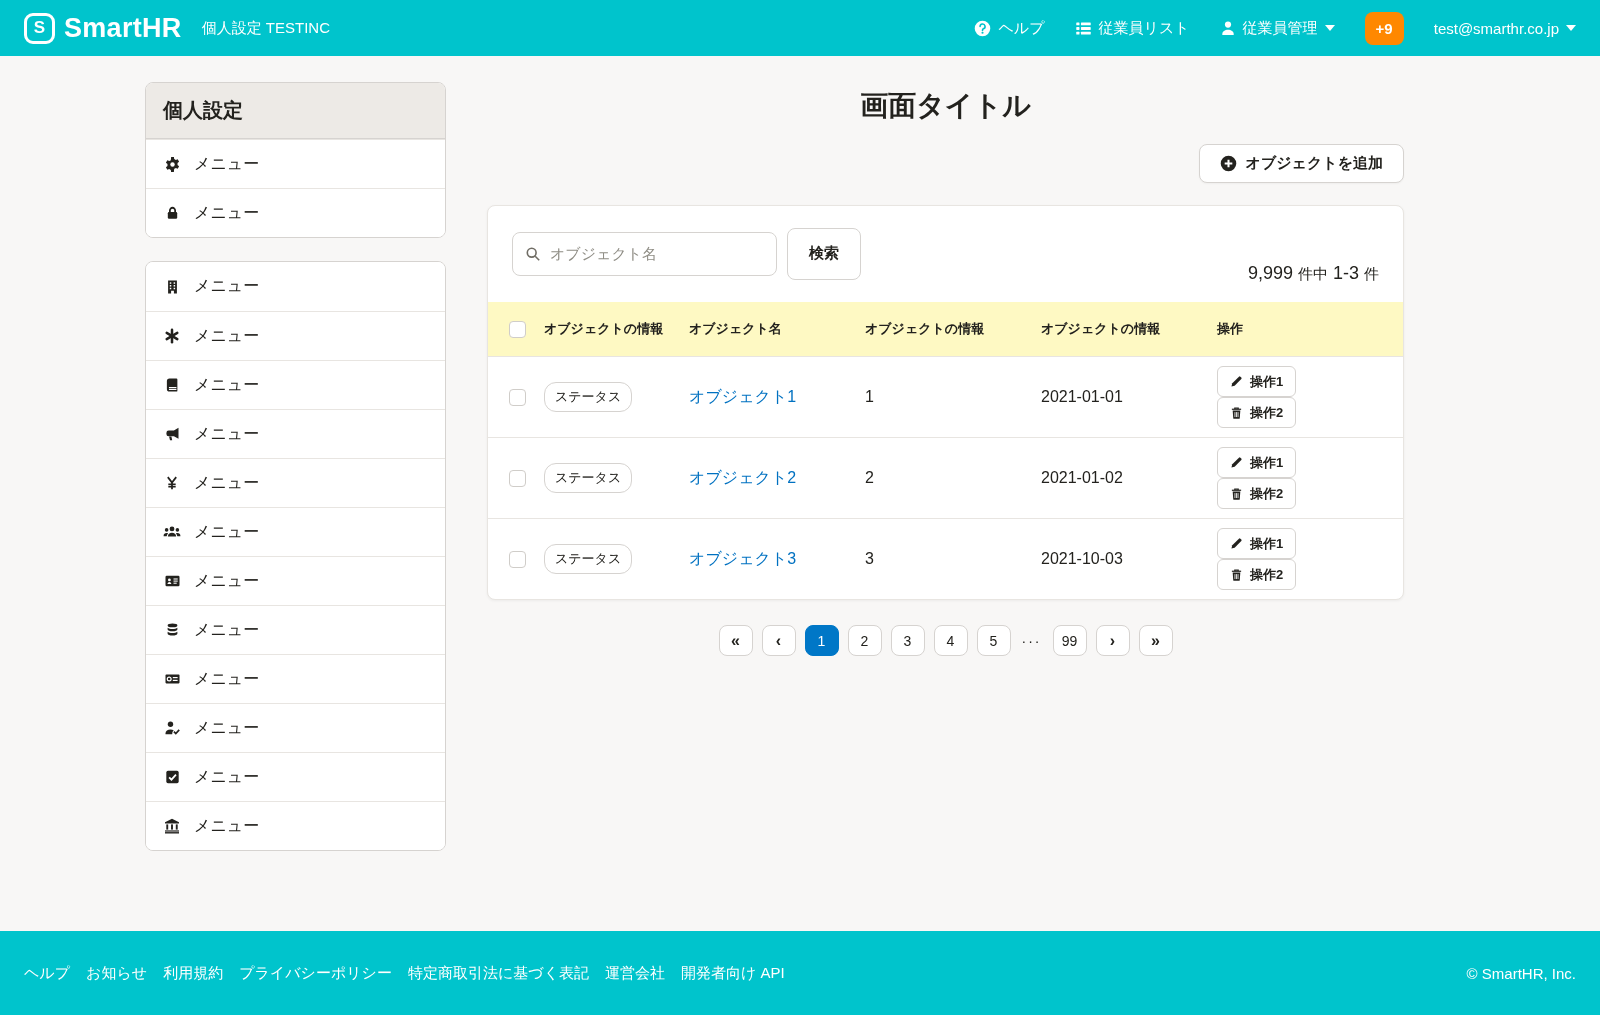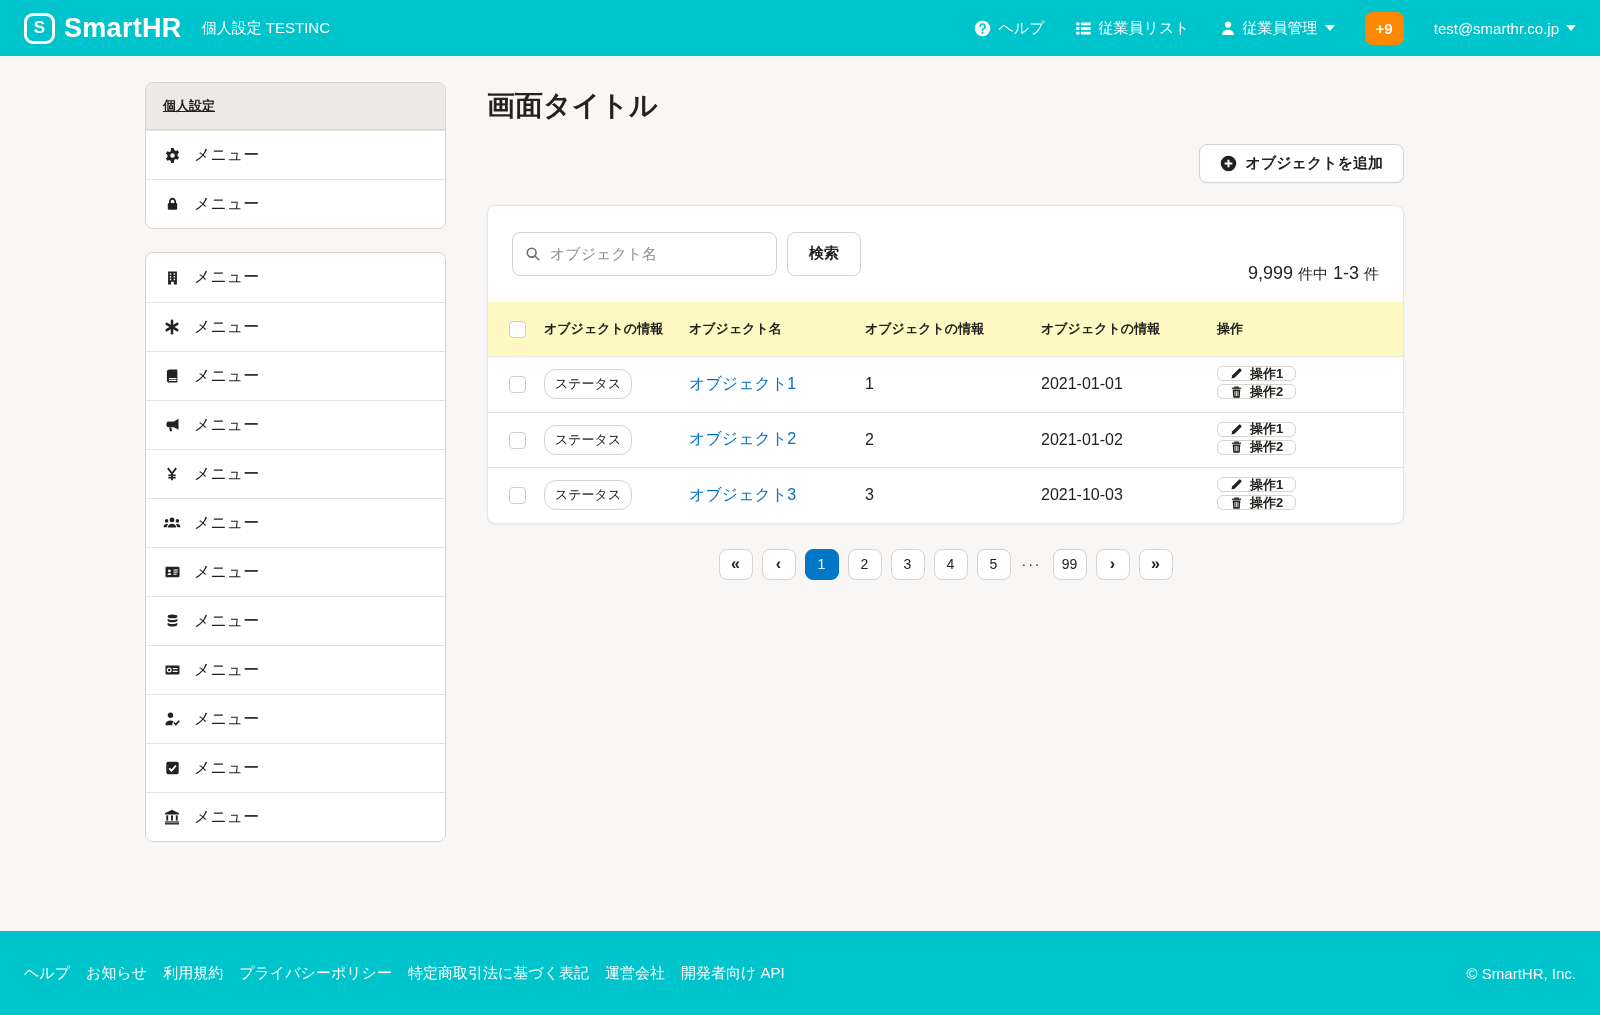--- a/index.html
+++ b/index.html
@@ -31,34 +31,33 @@
     border-radius:8px; padding:9px 11px; line-height:1;
   }
 
   
   .sidebar { position:absolute; left:145px; top:82px; width:301px; }
   .side-group {
     background:#fff; border:1px solid #d6d3d0; border-radius:8px;
     overflow:hidden; margin-bottom:23px;
   }
   .side-title {
-    background:#edeae6; padding:14px 17px; font-size:13px; font-weight:bold;
+    background:#edeae6; padding:14px 17px; font-size:20px; font-weight:bold;
     border-bottom:1px solid #d6d3d0;
-    text-decoration:underline;
   }
   .side-item {
     display:flex; align-items:center; gap:13px; height:49px; padding:0 17px;
     font-size:16px; border-top:1px solid #e8e5e1; cursor:pointer; background:#fff;
   }
   .side-item:first-of-type { border-top:none; }
   .side-item .icn { width:18px; display:flex; justify-content:center; color:#23221e; }
 
   
   .main { position:absolute; left:487px; top:82px; width:917px; }
-  .page-title { font-size:28px; font-weight:bold; margin-top:6px; line-height:36px; }
+  .page-title { font-size:28px; font-weight:bold; margin-top:6px; line-height:36px;text-align:center; }
   .page-desc { margin-top:10px; font-size:16px; line-height:27px; }
   .add-row { display:flex; justify-content:flex-end; margin-top:20px; }
   .btn-add {
     display:inline-flex; align-items:center; gap:9px; height:39px; padding:4px 20px;
     background:#fff; border:1px solid #d6d3d0; border-radius:8px;
     font-size:15px; font-weight:bold; color:#23221e; cursor:pointer;
     font-family:inherit; box-shadow:0 1px 2px rgba(0,0,0,.04);
   }
 
   .card {
@@ -69,21 +68,21 @@
   .search-box {
     display:flex; align-items:center; gap:9px; width:265px; height:44px;
     border:1px solid #d6d3d0; border-radius:8px; padding:0 12px; background:#fff;
   }
   .search-box input {
     border:none; outline:none; flex:1; font-size:15px; font-family:inherit;
     color:#23221e; background:transparent; min-width:0;
   }
   .search-box input::placeholder { color:#8f8d85; }
   .btn-search {
-    margin-left:10px; height:44px; padding:0 21px; background:#fff;
+    margin-left:10px; height:52px; padding:0 21px; background:#fff;
     border:1px solid #d6d3d0; border-radius:8px; font-size:15px; font-weight:bold;
     color:#23221e; cursor:pointer; font-family:inherit;
   }
   .count { margin-left:auto; font-size:15px; display:flex; align-items:baseline; gap:5px; }
   .count .big { font-size:18px; font-weight:normal;margin-top:40px; }
 
   table.obj { width:100%; border-collapse:collapse; table-layout:fixed; }
   table.obj th {
     background:#fef9c3; font-size:13px; font-weight:bold; text-align:left;
     padding:18px 8px; color:#23221e;
@@ -95,21 +94,21 @@
   .cb {
     display:inline-block; width:17px; height:17px; background:#fff;
     border:1.4px solid #d0cdc9; border-radius:4px; vertical-align:middle; cursor:pointer;
   }
   .chip {
     display:inline-block; border:1px solid #d6d3d0; border-radius:12px;
     padding:5px 10px; font-size:13px; background:#fff;
   }
   .lnk { color:#0071c1; text-decoration:none; cursor:pointer; }
   .btn-act {
-    display:inline-flex; align-items:center; gap:7px; height:15px; padding:0 12px;
+    display:inline-flex; align-items:center; gap:7px; height:31px; padding:0 12px;
     background:#fff; border:1px solid #d6d3d0; border-radius:6px;
     font-size:13px; font-weight:bold; color:#23221e; cursor:pointer;
     font-family:inherit; margin-right:8px;
   }
   .btn-act .icn { color:#23221e; }
 
   
   .pager { margin-top:25px; display:flex; justify-content:center; align-items:center; gap:9px; }
   .pg {
     min-width:34px; height:31px; padding:0 8px; background:#fff;

